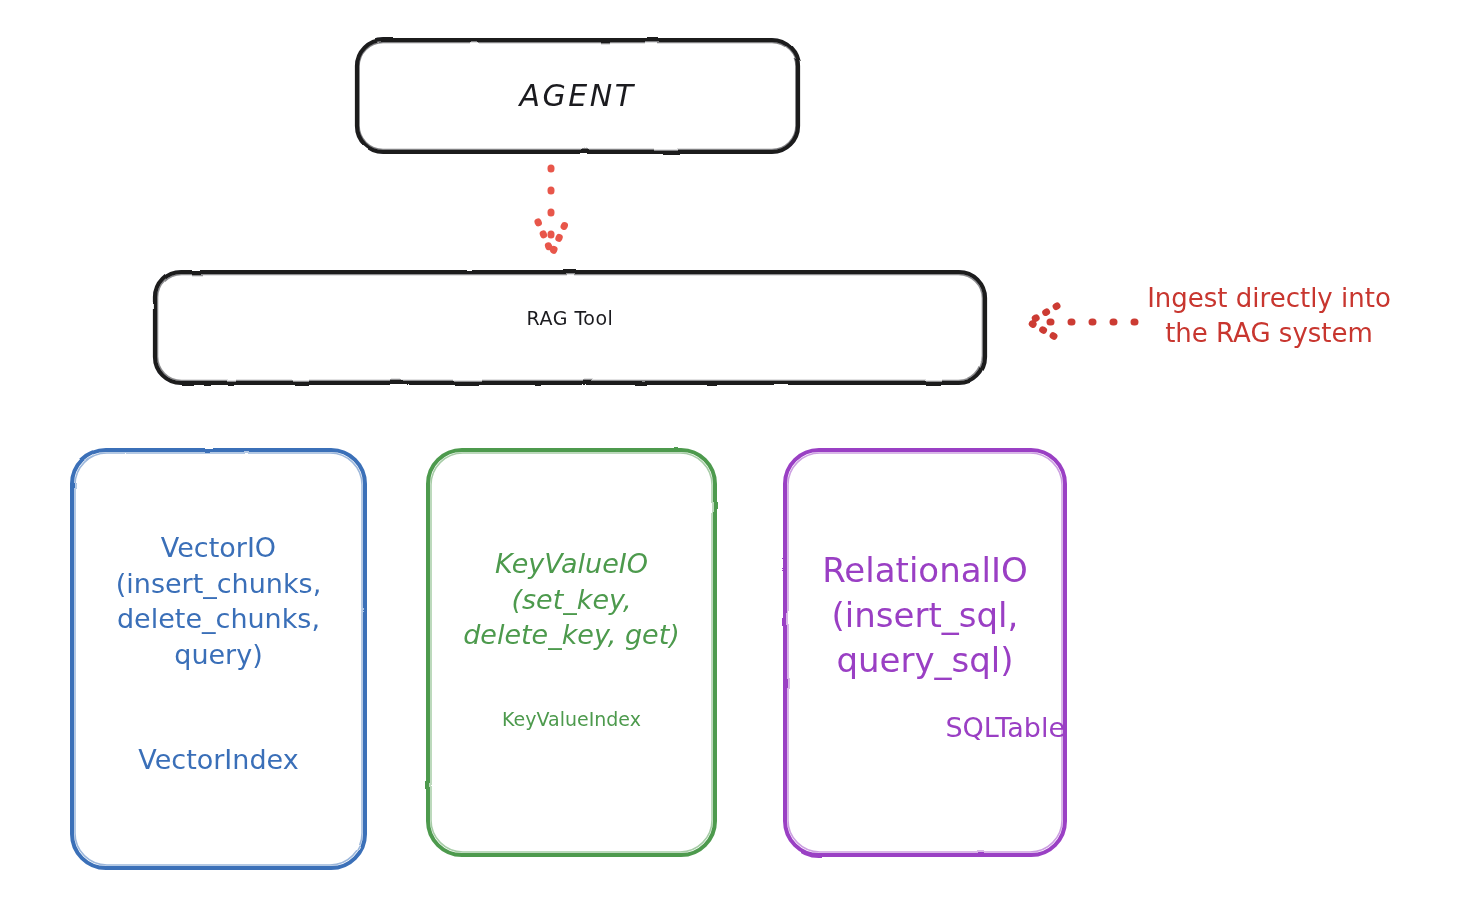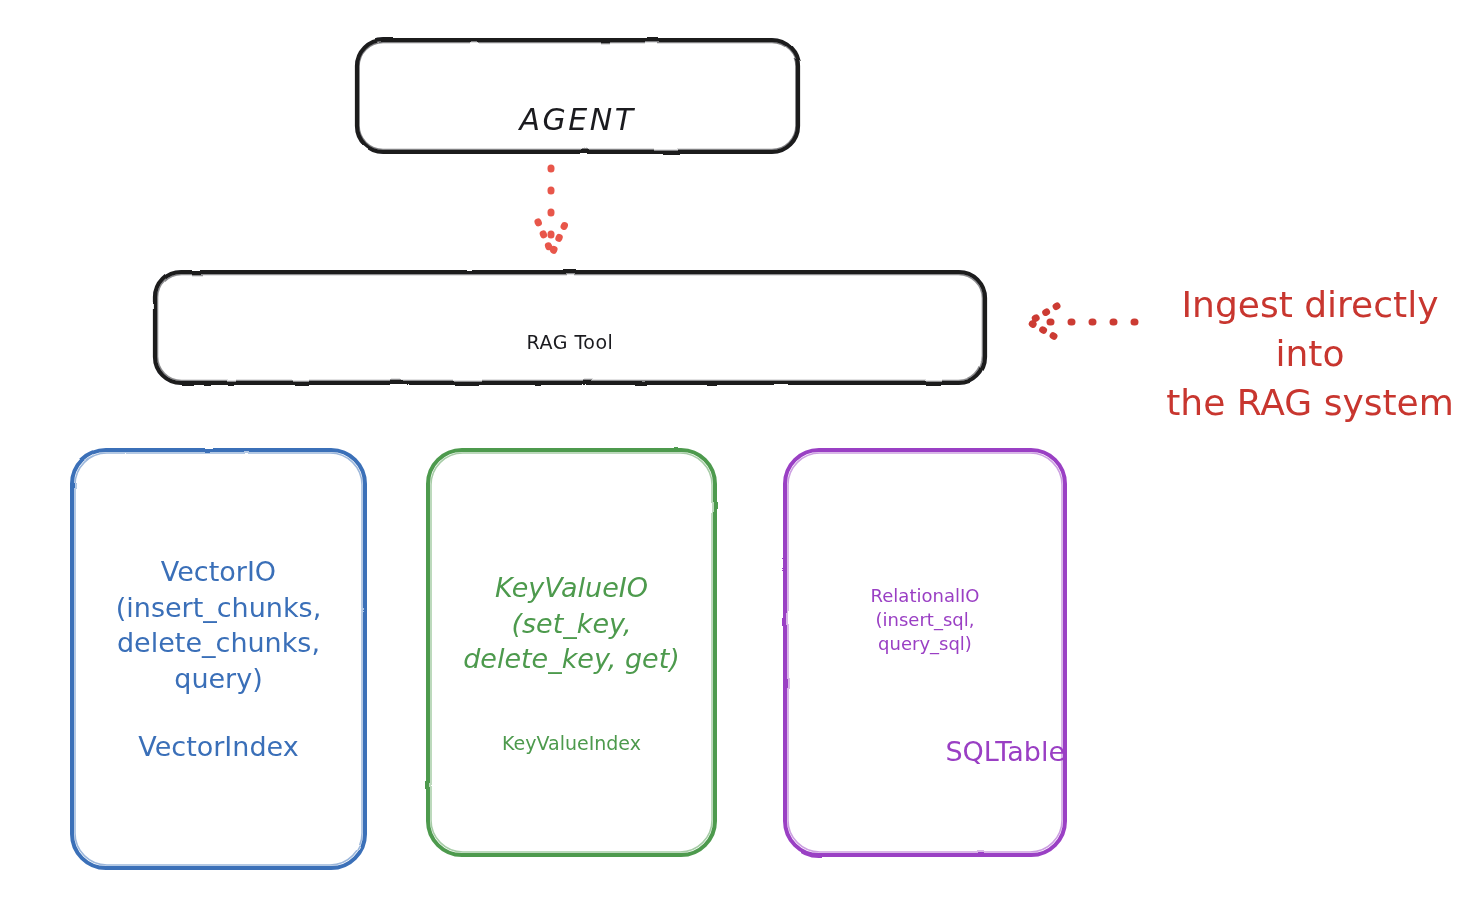--- a/index.html
+++ b/index.html
@@ -23,21 +23,20 @@
   }
 
   .node-label {
     position: absolute;
     text-align: center;
     line-height: 1.32;
     white-space: pre-line;
     pointer-events: none;
     font-family: "DejaVu Sans", sans-serif;
     font-weight: 400;
-    margin-top: 24px;
   }
   #agent-label {
     left: 357px;
     top: 76px;
     width: 441px;
     font-size: 30px;
     font-style: italic;
     letter-spacing: 2.5px;
     color: #1b1b1f;
   }
@@ -48,47 +47,47 @@
     font-size: 19px;
     color: #1b1b1f;
     letter-spacing: 0.5px;
   }
 
   #vector-label {
     left: 72px; top: 530px; width: 293px;
     font-size: 27px; color: #3a6fb8;
   }
   #vector-index-label {
-    left: 72px; top: 705px; width: 293px;
+    left: 72px; top: 742px; width: 293px;
     font-size: 27px; color: #3a6fb8;
   }
   #kv-label {
     left: 420px; top: 546px; width: 303px;
     font-size: 27px; color: #4d9a4d; font-style: italic;
   }
   #kv-index-label {
     left: 428px; top: 707px; width: 287px;
     font-size: 19px; color: #4d9a4d;
   }
   #rel-label {
-    left: 785px; top: 560px; width: 280px;
-    font-size: 18px; color: #9a3fc4;
+    left: 785px; top: 548px; width: 280px;
+    font-size: 34px; color: #9a3fc4;
   }
   #rel-index-label {
     left: 785px; top: 710px; width: 280px;
     font-size: 27px; color: #9a3fc4; text-align: right;
   }
 
   
   #ingest-note {
     position: absolute;
-    left: 1145px;
+    left: 1104px;
     top: 281px;
     width: 330px;
-    font-size: 36px;
+    font-size: 26px;
     line-height: 1.36;
     text-align: center;
     color: #c8362f;
     white-space: pre-line;
     font-family: "DejaVu Sans", sans-serif;
   }
 </style>
 </head>
 <body>
 

